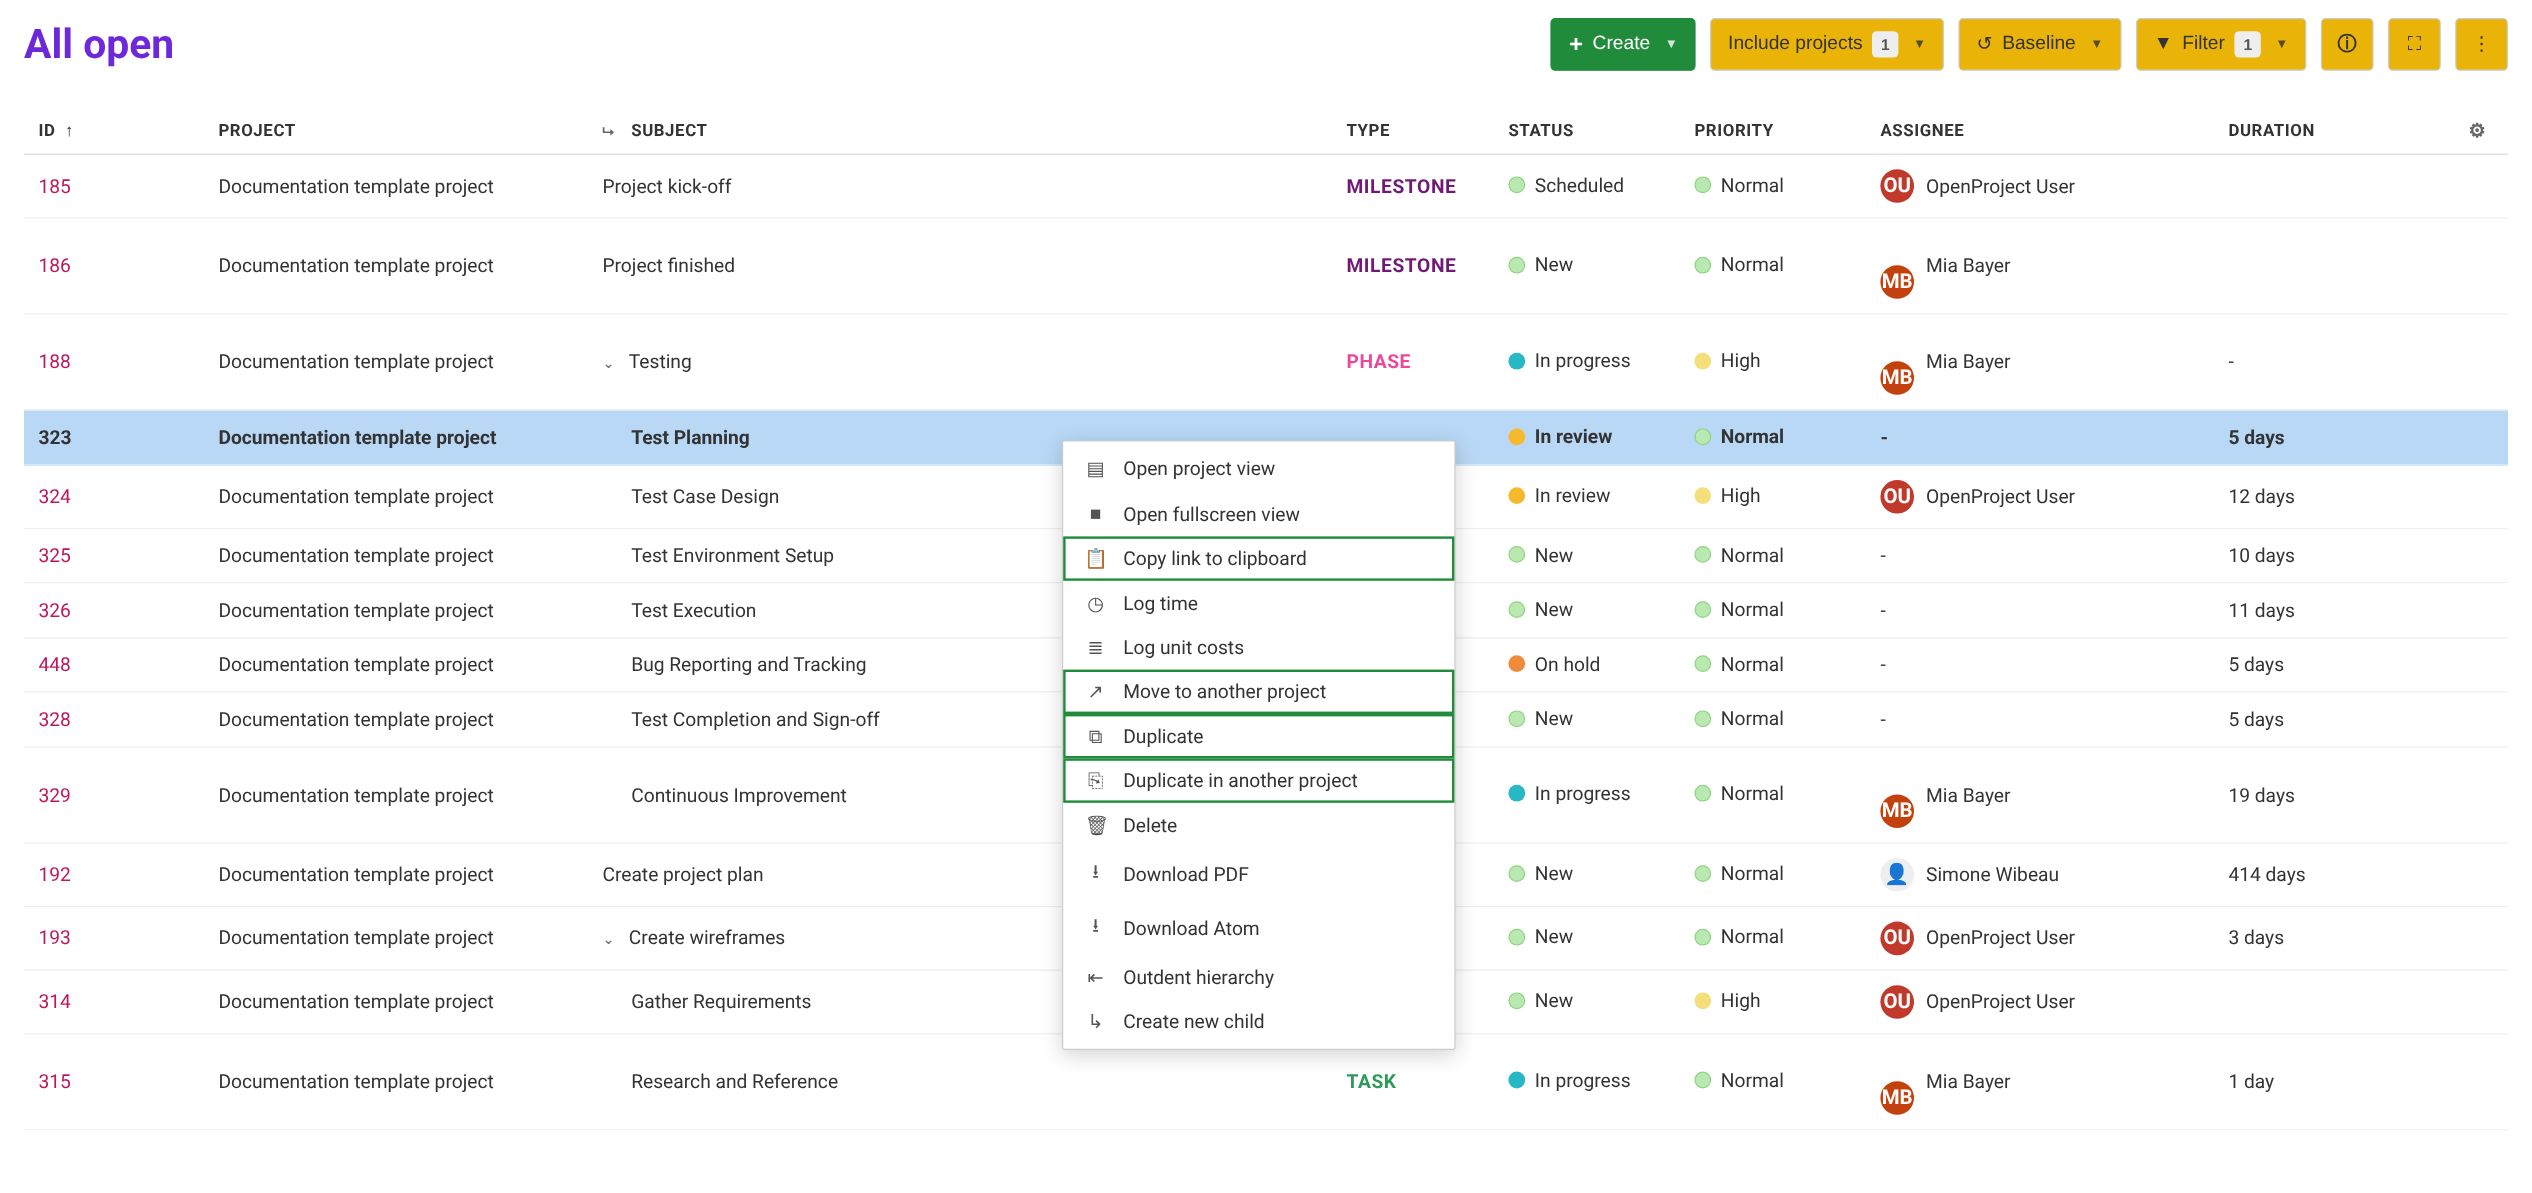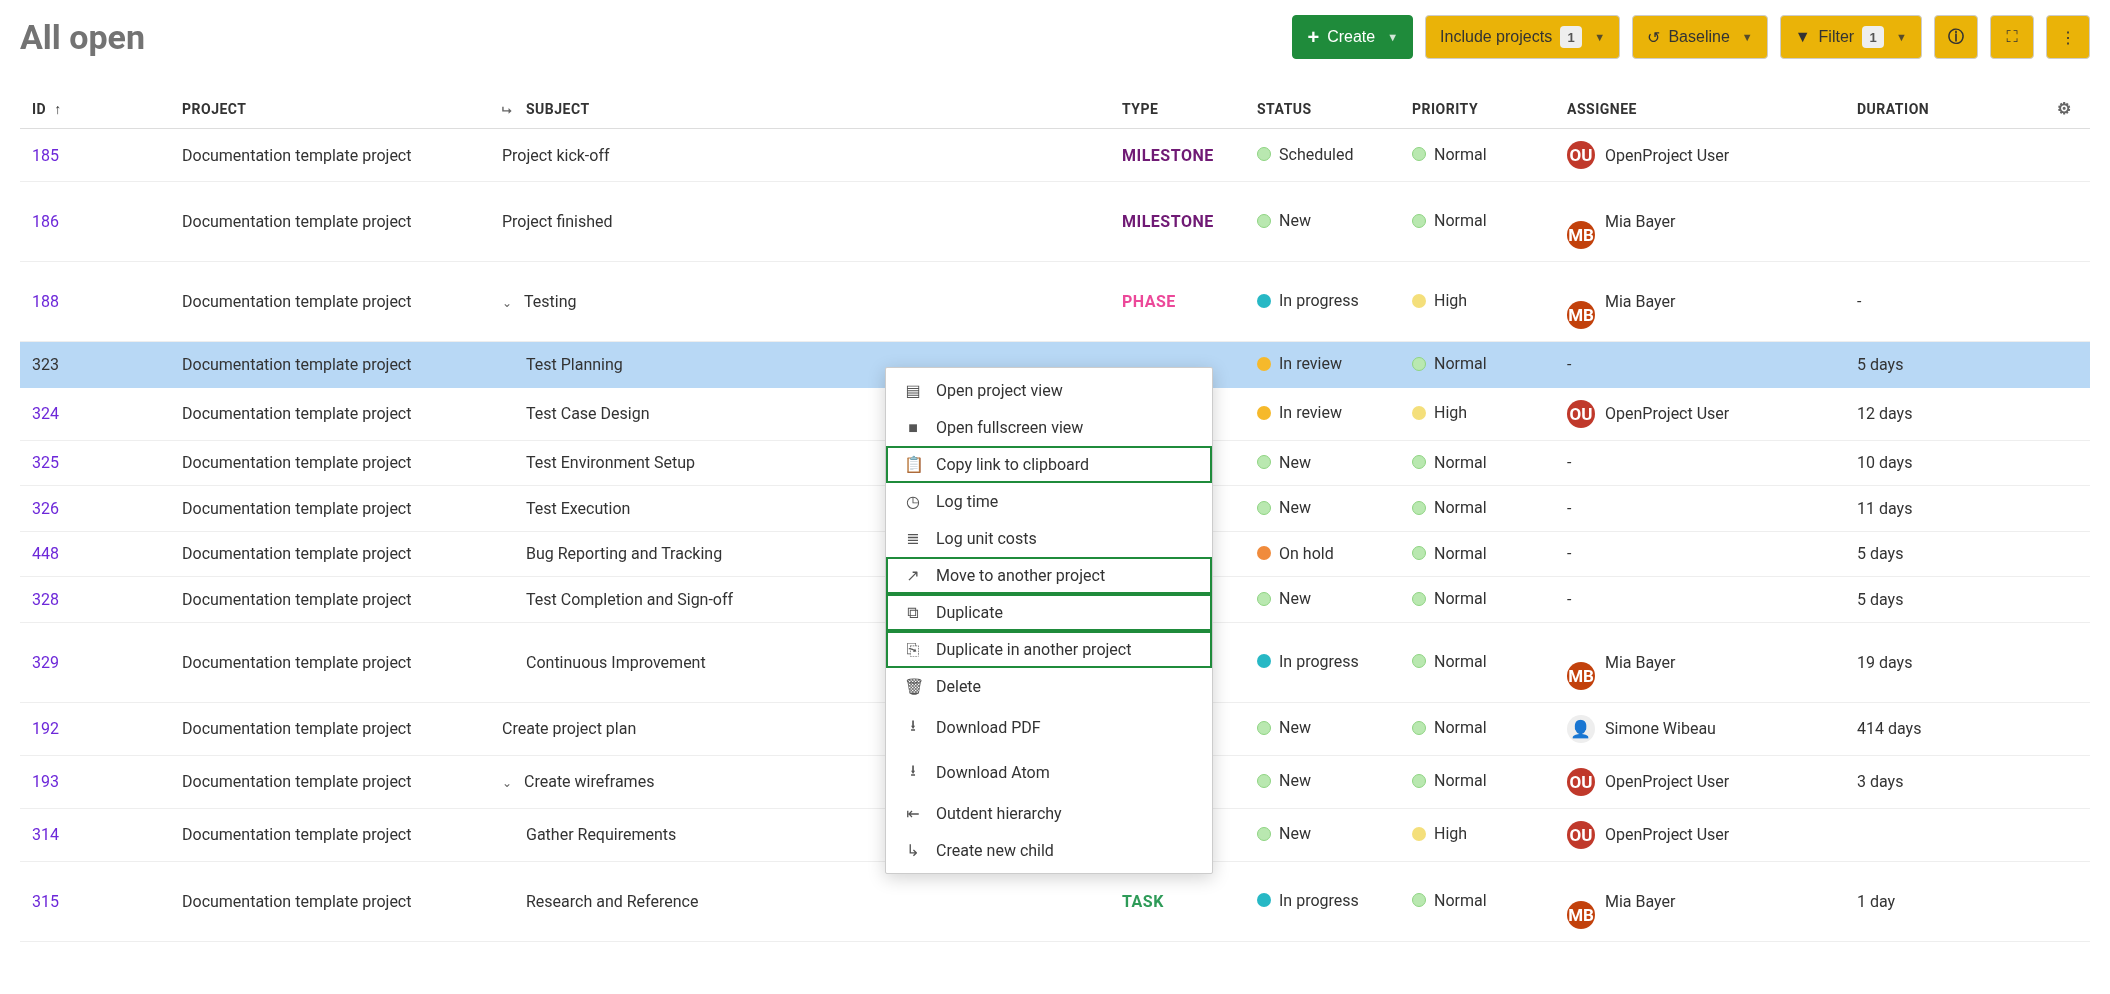--- a/index.html
+++ b/index.html
@@ -13,21 +13,21 @@
   .wrapper { padding: 15px 20px 0 20px; }
   .header-row {
     display: flex;
     justify-content: space-between;
     align-items: center;
     margin-bottom: 30px;
   }
   .page-title {
     font-size: 34px;
     font-weight: 700;
-    color: #737373;
+    color: #6d28d9;
   }
   .toolbar {
     display: flex;
     gap: 12px;
     align-items: center;
   }
   .btn {
     display: inline-flex;
     align-items: center;
     gap: 8px;
@@ -76,21 +76,21 @@
   table.wp td {
     padding: 12px 12px;
     border-bottom: 1px solid #eee;
     font-size: 16px;
     color: #333;
     vertical-align: middle;
     white-space: nowrap;
     overflow: hidden;
     text-overflow: ellipsis;
   }
-  .id-link { color: #6d28d9; text-decoration: none; }
+  .id-link { color: #be185d; text-decoration: none; }
   .type-milestone { color: #701a75; font-weight: 700; letter-spacing: .5px; }
   .type-phase { color: #ec4899; font-weight: 700; letter-spacing: .5px; }
   .type-story { color: #2e9b58; font-weight: 700; letter-spacing: .5px; }
   .type-task { color: #2e9b58; font-weight: 700; letter-spacing: .5px; }
   .status { display: inline-flex; align-items: center; gap: 8px; }
   .dot {
     display: inline-block;
     width: 14px; height: 14px;
     border-radius: 50%;
   }
@@ -102,21 +102,21 @@
   .assignee { display: inline-flex; align-items: center; gap: 10px; }
   .avatar {
     width: 28px; height: 28px; border-radius: 50%;
     display: inline-flex; align-items: center; justify-content: center;
     font-size: 17px; font-weight: 700; color: #fff;
   }
   .av-red { background: #c0392b; }
   .av-blue { background: #c2410c; margin-top: 27px; }
   .av-img { background: #eee; color:#999; }
   .row-selected { background: #b8d8f5 !important; }
-  tr.row-selected td { border-bottom-color: #b8d8f5; }
+  tr.row-selected td { border-bottom-color: #b8d8f5; font-weight: bold; }
   .indent-1 { padding-left: 24px; }
   .hier-icon { display: inline-block; width: 16px; margin-right: 6px; color: #666; font-size: 12px; cursor: pointer;}
   .sort-arrow { font-size: 14px; margin-left: 4px; }
   .th-hier-icon { display:inline-block; width:14px; margin-right:6px; font-size:12px; color:#666;}
   .gear-col { text-align:right; padding-right:10px;}
   .gear-col span { font-size:16px; color:#666; cursor:pointer;}
 
   
   .ctx {
     position: absolute;

